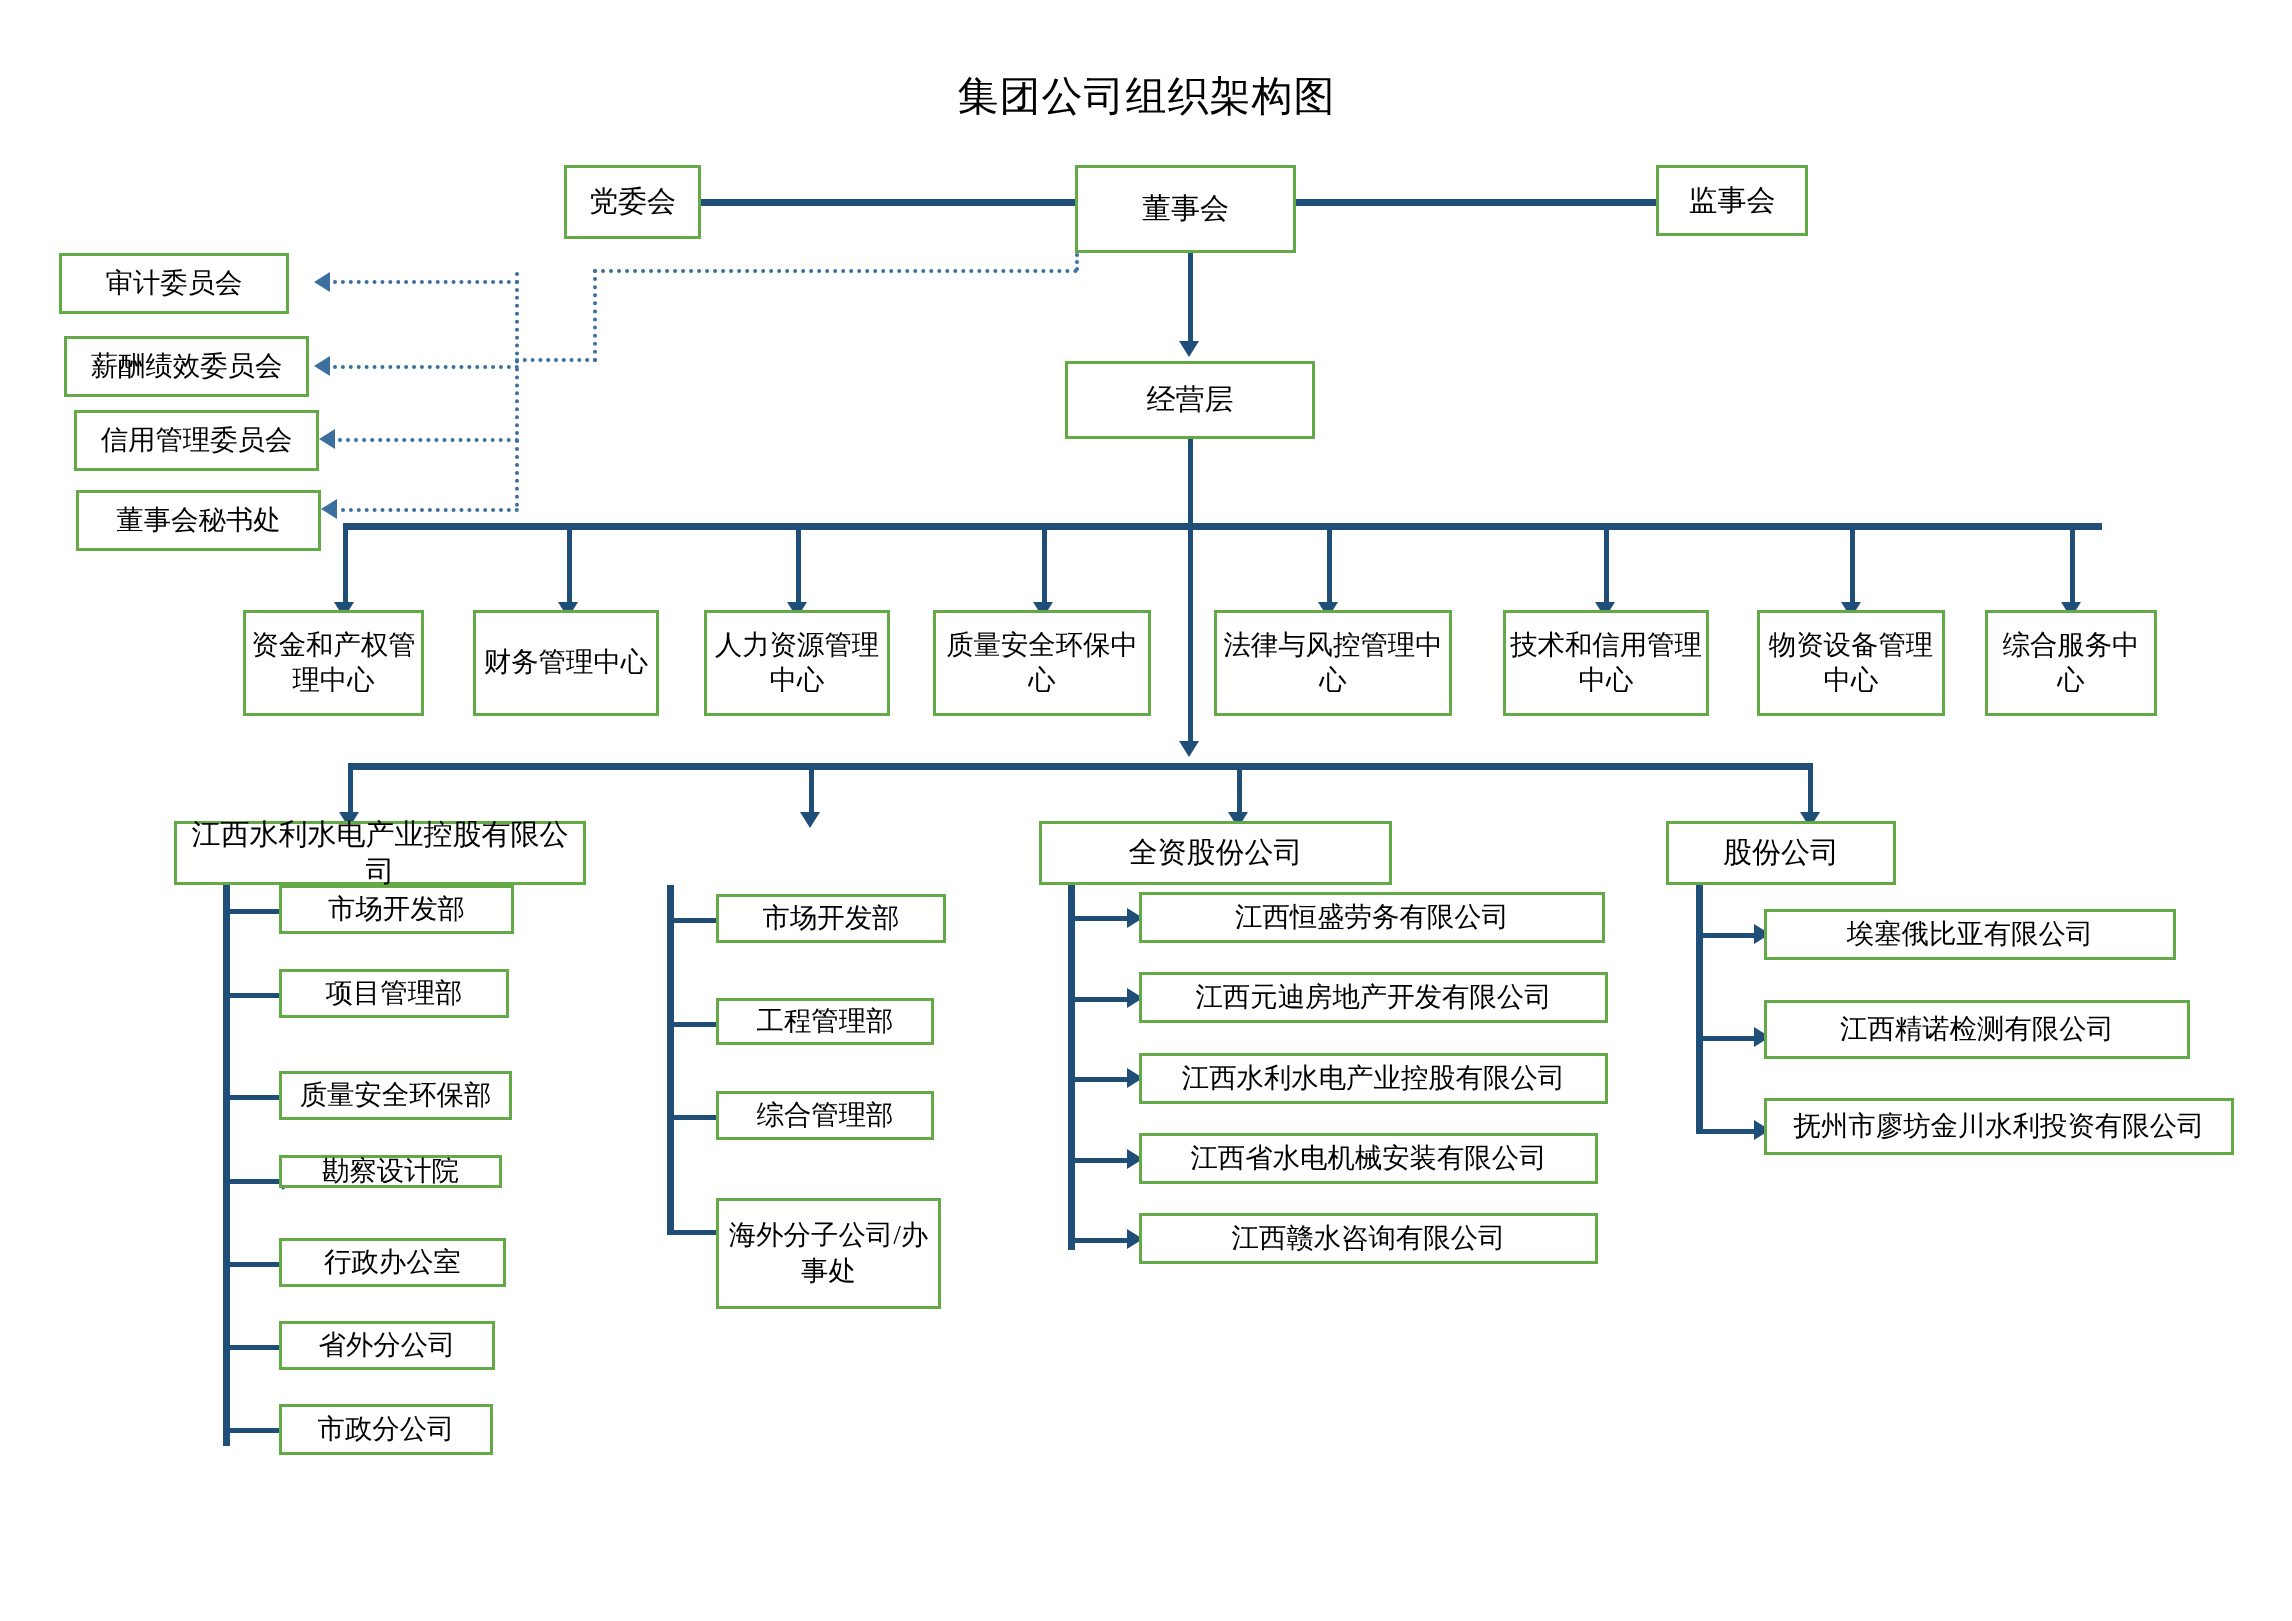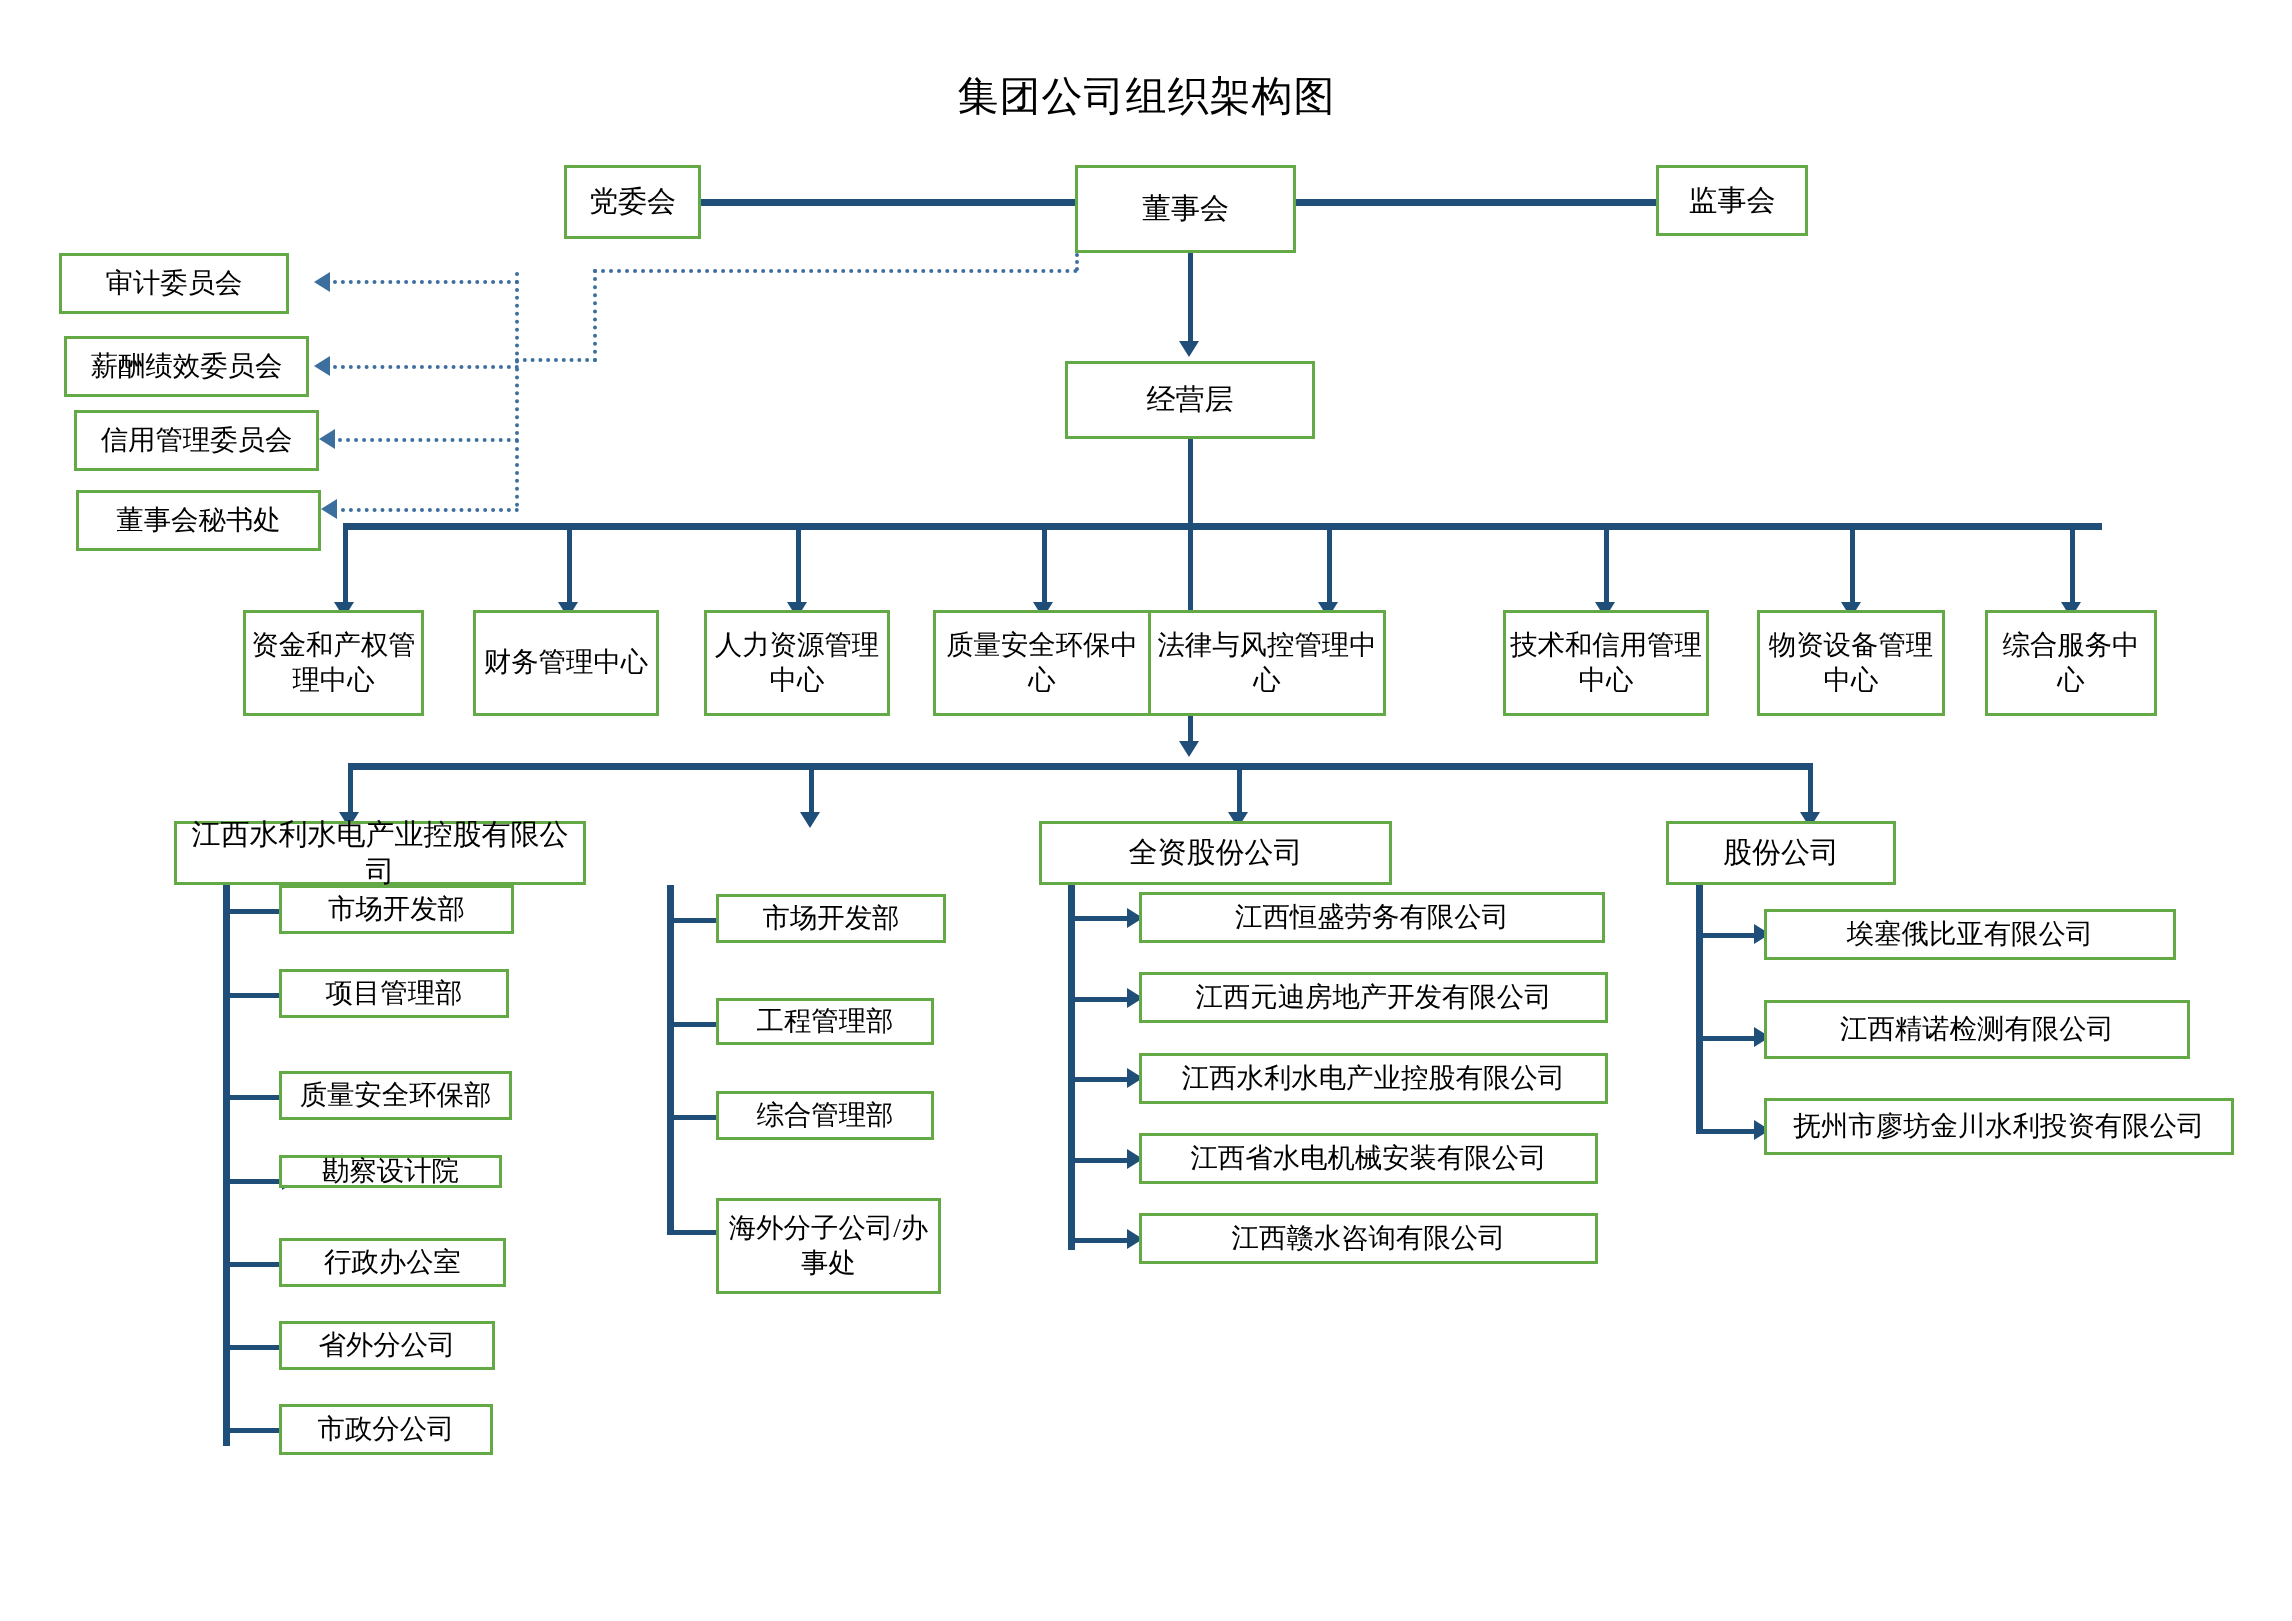--- a/index.html
+++ b/index.html
@@ -184,21 +184,21 @@
   </div>
   <div class="box f28" style="left:473px; top:610px; width:186px; height:106px;">
     <span class="lbl">财务管理中心</span>
   </div>
   <div class="box f28" style="left:704px; top:610px; width:186px; height:106px;">
     <span class="lbl">人力资源管理中心</span>
   </div>
   <div class="box f28" style="left:933px; top:610px; width:218px; height:106px;">
     <span class="lbl">质量安全环保中心</span>
   </div>
-  <div class="box f28" style="left:1148px; top:610px; width:238px; height:106px;justify-content:center;">
+  <div class="box f28" style="left:1214px; top:610px; width:238px; height:106px;justify-content:center;">
     <span class="lbl">法律与风控管理中心</span>
   </div>
   <div class="box f28" style="left:1503px; top:610px; width:206px; height:106px;">
     <span class="lbl">技术和信用管理中心</span>
   </div>
   <div class="box f28" style="left:1757px; top:610px; width:188px; height:106px;">
     <span class="lbl">物资设备管理中心</span>
   </div>
   <div class="box f28" style="left:1985px; top:610px; width:172px; height:106px;">
     <span class="lbl">综合服务中心</span>
@@ -289,21 +289,21 @@
   </div>
 
   <div class="ln ln-h" style="left:667px; top:1115px; width:54px;"></div>
   <div class="arr arr-right" style="left:718px; top:1107px;"></div>
   <div class="box f28" style="left:716px; top:1091px; width:218px; height:49px;">
     <span class="lbl">综合管理部</span>
   </div>
 
   <div class="ln ln-h" style="left:667px; top:1230px; width:54px;"></div>
   <div class="arr arr-right" style="left:718px; top:1221px;"></div>
-  <div class="box f28" style="left:716px; top:1198px; width:225px; height:96px;">
+  <div class="box f28" style="left:716px; top:1198px; width:225px; height:111px;">
     <span class="lbl">海外分子公司/办事处</span>
   </div>
 
   <div class="ln ln-thick-v" style="left:1068px; top:885px; height:365px;"></div>
 
   <div class="ln ln-h" style="left:1068px; top:916px; width:61px;"></div>
   <div class="arr arr-right" style="left:1127px; top:908px;"></div>
   <div class="box f28" style="left:1139px; top:892px; width:466px; height:51px;">
     <span class="lbl">江西恒盛劳务有限公司</span>
   </div>

